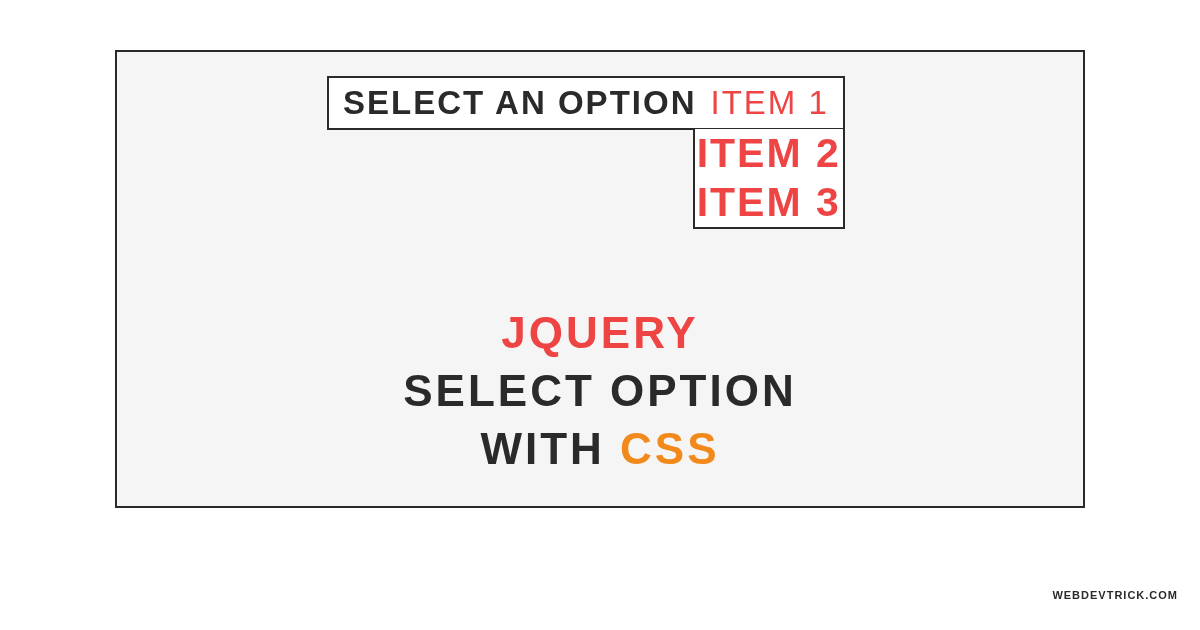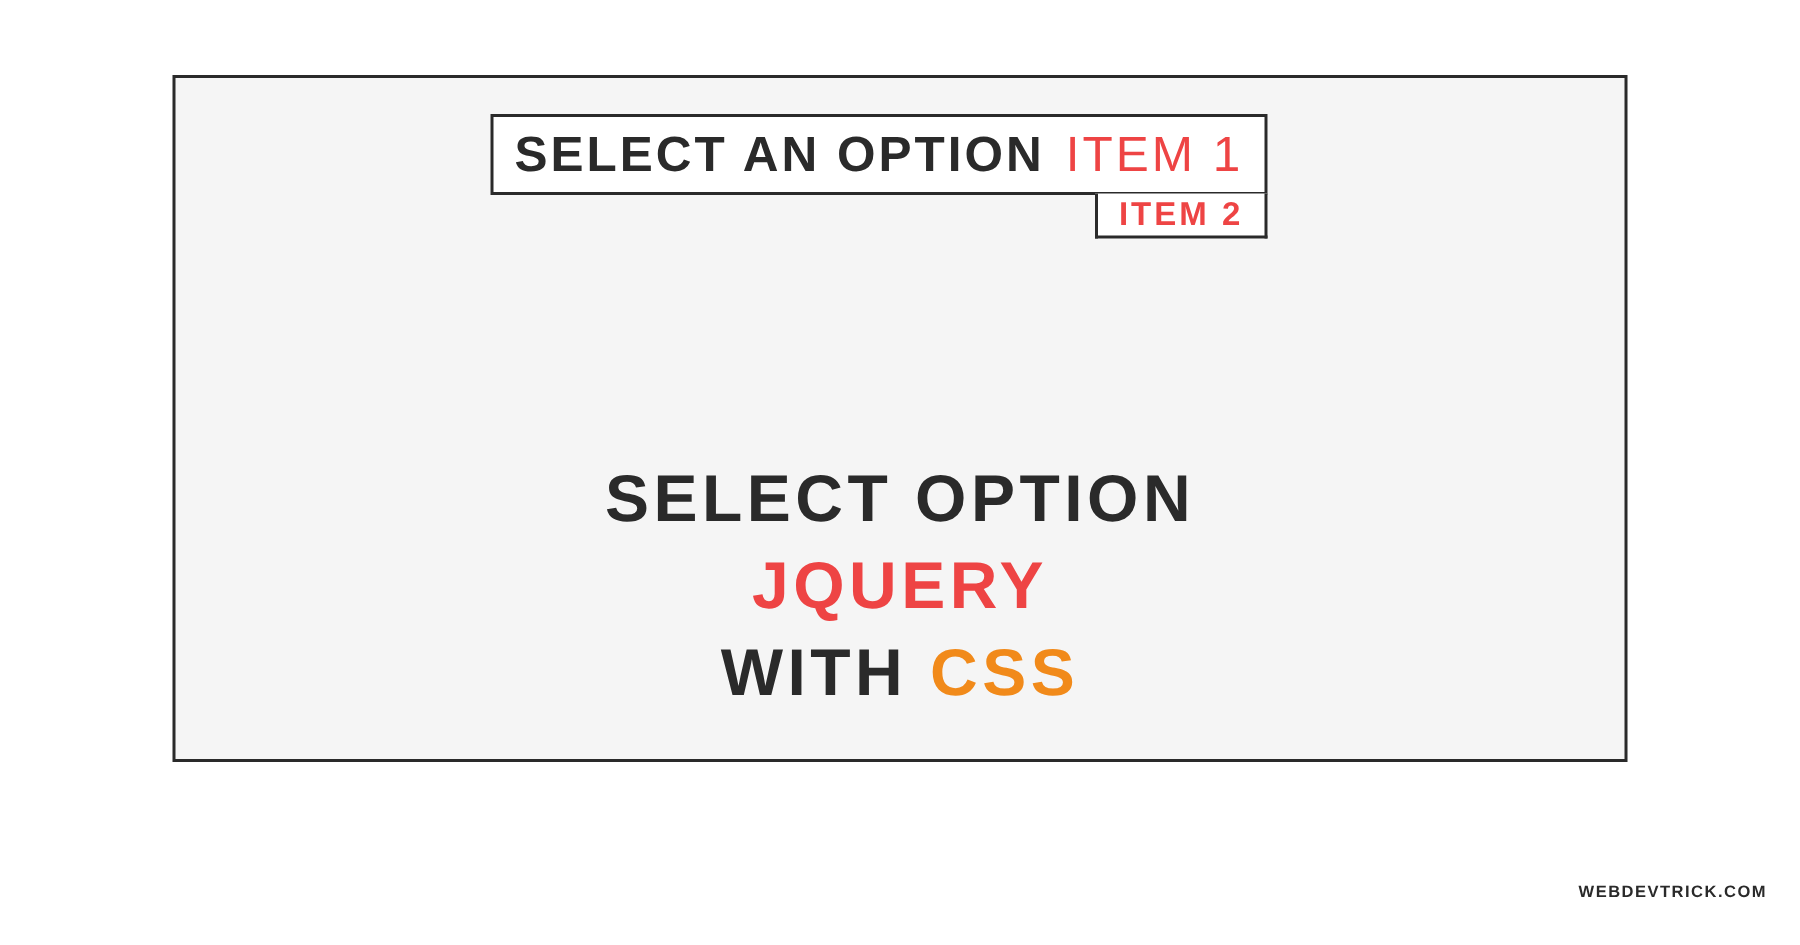--- a/index.html
+++ b/index.html
@@ -59,26 +59,26 @@
       position: absolute;
       top: 53px;
       right: 0;
       border: 2px solid #2a2a2a;
       border-top: none;
       background: #ffffff;
       display: flex;
       flex-direction: column;
     }
     .dropdown-item {
-      font-size: 22px;
+      font-size: 41px;
       font-weight: 900;
       letter-spacing: 2px;
       color: #ee4444;
       text-transform: uppercase;
-      padding: 1px 14px;
+      padding: 1px 2px;
       text-align: right;
       font-stretch: condensed;
     }
     .title-block {
       position: absolute;
       top: 252px;
       left: 0;
       width: 100%;
       text-align: center;
       font-size: 44px;
@@ -113,29 +113,30 @@
 
 <div class="frame">
 
   <div class="dropdown-container">
     <div class="select-box">
       <span class="select-label">SELECT AN OPTION</span>
       <span class="select-value">ITEM 1</span>
     </div>
     <div class="dropdown-list">
       <div class="dropdown-item">ITEM 2</div>
+      <div class="dropdown-item">ITEM 3</div>
     </div>
   </div>
 
   <div class="title-block">
     <div>
-      <span class="dark">SELECT OPTION</span>
+      <span class="red">JQUERY</span>
     </div>
     <div>
-      <span class="red">JQUERY</span>
+      <span class="dark">SELECT OPTION</span>
     </div>
     <div>
       <span class="dark">WITH</span>
       <span class="orange">CSS</span>
     </div>
   </div>
 
 </div>
 
 <div class="watermark">WEBDEVTRICK.COM</div>

